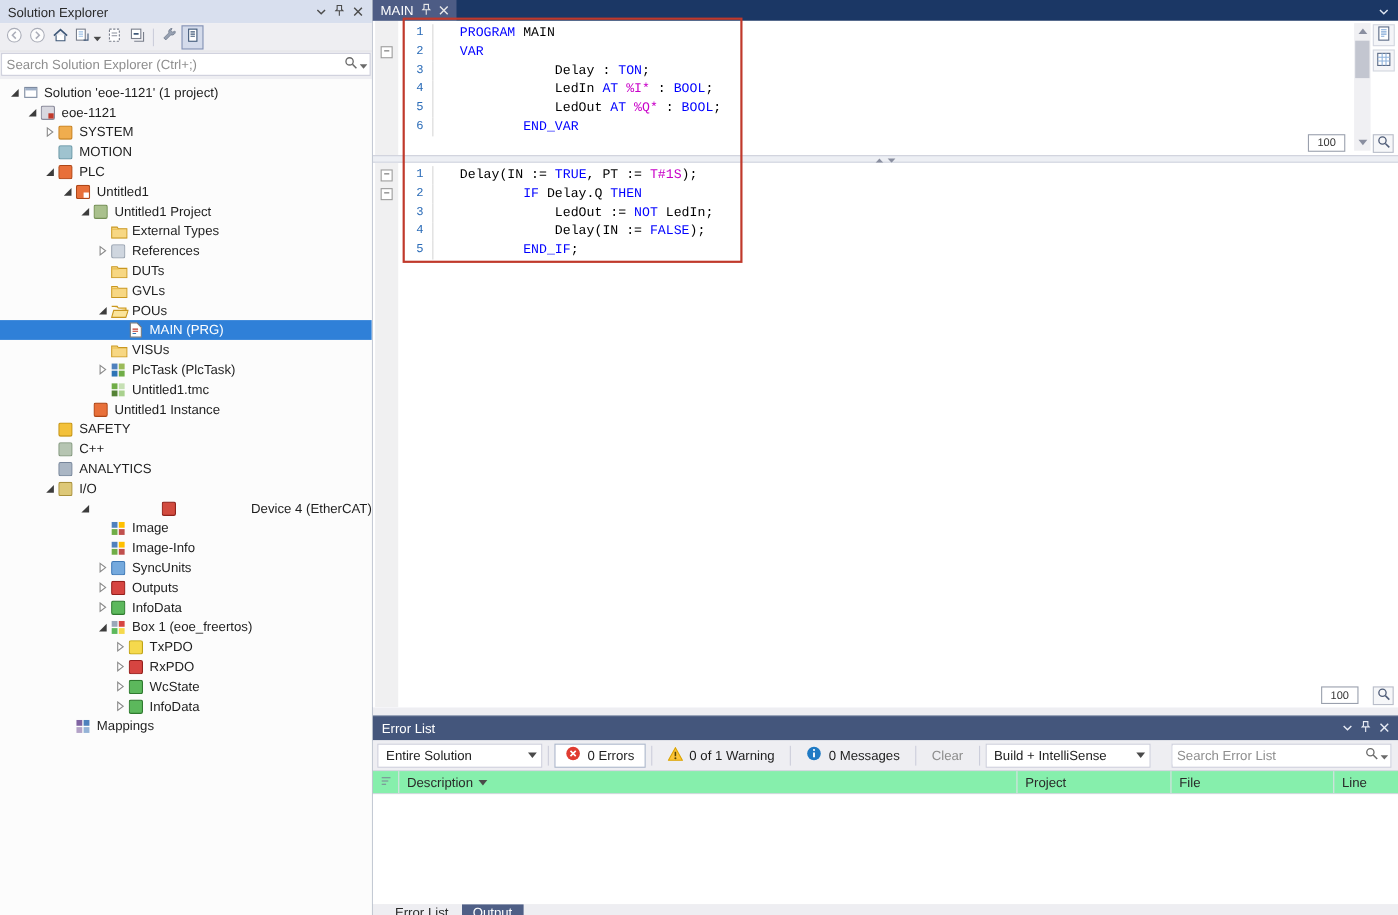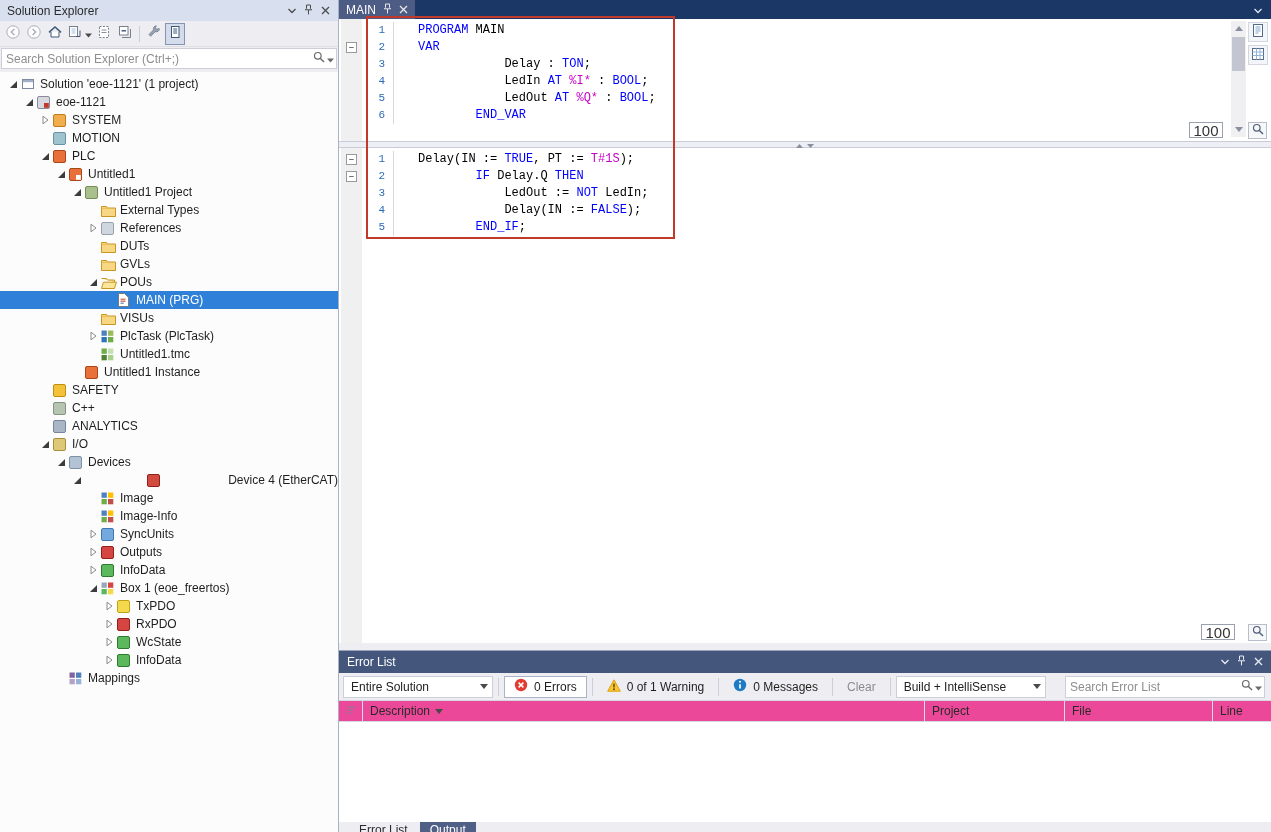--- a/index.html
+++ b/index.html
@@ -48,21 +48,21 @@
   .lnum{width:28px;flex:none;text-align:right;padding-right:8px;color:#2b6cb8;font-size:11px;}
   .ltext{border-left:1px solid #d8d8d8;padding-left:24px;white-space:pre;}
   .tk-kw{color:#0000ff;}
   .tk-pl{color:#000;}
   .tk-io{color:#c800c8;}
   .tk-tm{color:#c800c8;}
 
   #splitter{height:7px;flex:none;background:#edeff4;border-top:1px solid #c9cdd9;border-bottom:1px solid #c9cdd9;
             display:flex;align-items:center;justify-content:center;}
 
-  .zoombox{position:absolute;width:34px;height:16px;border:1px solid #9aa0ad;background:#fff;font-size:15px;
+  .zoombox{position:absolute;width:34px;height:16px;border:1px solid #9aa0ad;background:#fff;font-size:10px;
            display:flex;align-items:center;justify-content:center;color:#333;}
   .zoomglass{position:absolute;width:19px;height:17px;border:1px solid #b9bdc9;background:#f6f7f9;
              display:flex;align-items:center;justify-content:center;color:#4f5d78;}
   #decl-zoom{right:48px;bottom:3px;}
   #decl-glass{right:4px;bottom:2px;}
   #impl-zoom{right:36px;bottom:3px;}
   #impl-glass{right:4px;bottom:2px;}
 
   .vscroll{position:absolute;right:25px;top:2px;width:15px;height:116px;background:#f0f0f3;}
   .vs-arrow{position:absolute;left:0;width:15px;height:15px;display:flex;align-items:center;justify-content:center;}
@@ -87,21 +87,21 @@
   .cmb{height:22px;background:#fff;border:1px solid #cccedb;display:flex;align-items:center;padding:0 4px 0 7px;gap:10px;color:#222;}
   .cmb .cmb-caret{width:0;height:0;border-left:4px solid transparent;border-right:4px solid transparent;border-top:5px solid #4a4a4a;}
   #cmb-scope{width:150px;justify-content:space-between;}
   #cmb-filter{width:150px;justify-content:space-between;gap:13px;}
   .el-sep{width:1px;height:18px;background:#cccedb;margin:0 2px;flex:none;}
   .count-btn{height:22px;display:flex;align-items:center;gap:6px;padding:0 9px;color:#1e1e1e;}
   .count-btn.boxed{background:#fff;border:1px solid #a9b4c9;}
   .flat-btn{height:22px;display:flex;align-items:center;padding:0 9px;color:#8c8c8c;}
   #el-spacer{flex:1;}
   #el-search{width:200px;height:22px;flex:none;margin-right:2px;}
-  #el-header{height:22px;flex:none;background:#ec4899;border-top:1px solid #d5d8e0;border-bottom:1px solid #d5d8e0;display:flex;align-items:center;color:#2a2a2a;}
+  #el-header{height:22px;flex:none;background:#86efac;border-top:1px solid #d5d8e0;border-bottom:1px solid #d5d8e0;display:flex;align-items:center;color:#2a2a2a;}
   .hcell{height:100%;display:flex;align-items:center;padding:0 7px;border-right:1px solid #dcdfe6;gap:5px;}
   #h-rowtype{width:24px;flex:none;justify-content:center;color:#7a8494;}
   #h-desc{flex:1;}
   #h-project{width:140px;flex:none;}
   #h-file{width:148px;flex:none;}
   #h-line{width:58px;flex:none;border-right:none;}
   .hdr-caret{width:0;height:0;border-left:4px solid transparent;border-right:4px solid transparent;border-top:5px solid #4a4a4a;}
   #el-body{flex:1;background:#fff;}
   #bottom-tabs{height:10px;flex:none;background:#eeeef2;display:flex;align-items:flex-start;padding-left:10px;gap:2px;overflow:hidden;}
   .btab{height:18px;padding:1px 10px 0 10px;font-size:12px;}
@@ -441,33 +441,20 @@
               <path d="M8 1v7H1z" fill="#3c3c3c"></path>
             </svg>
           </span>
           <span class="ticon">
             <svg width="13" height="13" viewBox="0 0 13 13">
               <rect x="0.5" y="0.5" width="12" height="12" rx="1.5" fill="#ddc878" stroke="#a8903c"></rect>
             </svg>
           </span>
           <span class="tlabel">I/O</span>
         </div>
-        <div class="trow" style="padding-left: 53px;">
-          <span class="exp">
-            <svg width="9" height="9" viewBox="0 0 9 9">
-              <path d="M8 1v7H1z" fill="#3c3c3c"></path>
-            </svg>
-          </span>
-          <span class="ticon">
-            <svg width="13" height="13" viewBox="0 0 13 13">
-              <rect x="0.5" y="0.5" width="12" height="12" rx="1.5" fill="#b3c2d4" stroke="#7e91a9"></rect>
-            </svg>
-          </span>
-          <span class="tlabel">Devices</span>
-        </div>
         <div class="trow" style="padding-left: 69px; justify-content: space-between;">
           <span class="exp">
             <svg width="9" height="9" viewBox="0 0 9 9">
               <path d="M8 1v7H1z" fill="#3c3c3c"></path>
             </svg>
           </span>
           <span class="ticon">
             <svg width="13" height="13" viewBox="0 0 13 13">
               <rect x="0.5" y="0.5" width="12" height="12" rx="1.5" fill="#d24b3f" stroke="#8f231c"></rect>
             </svg>

